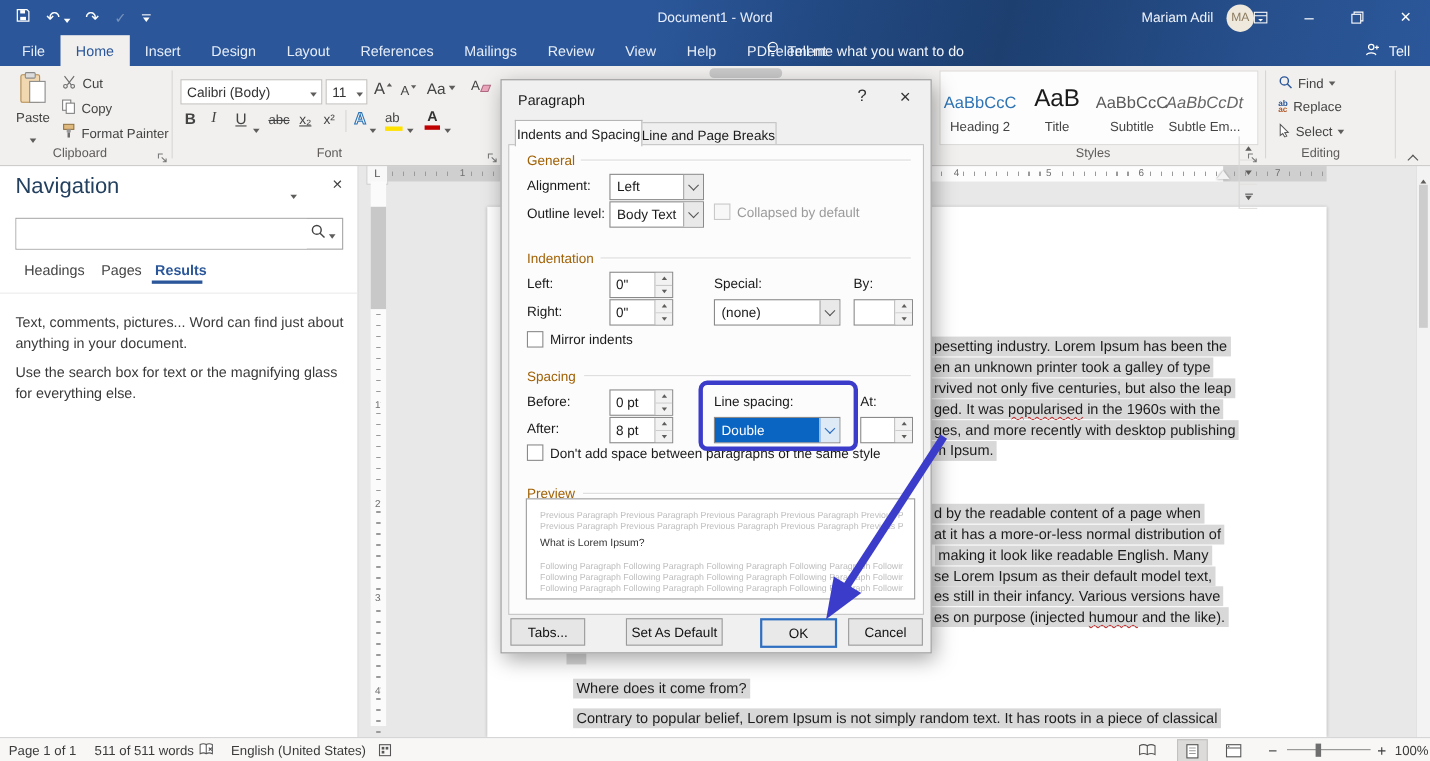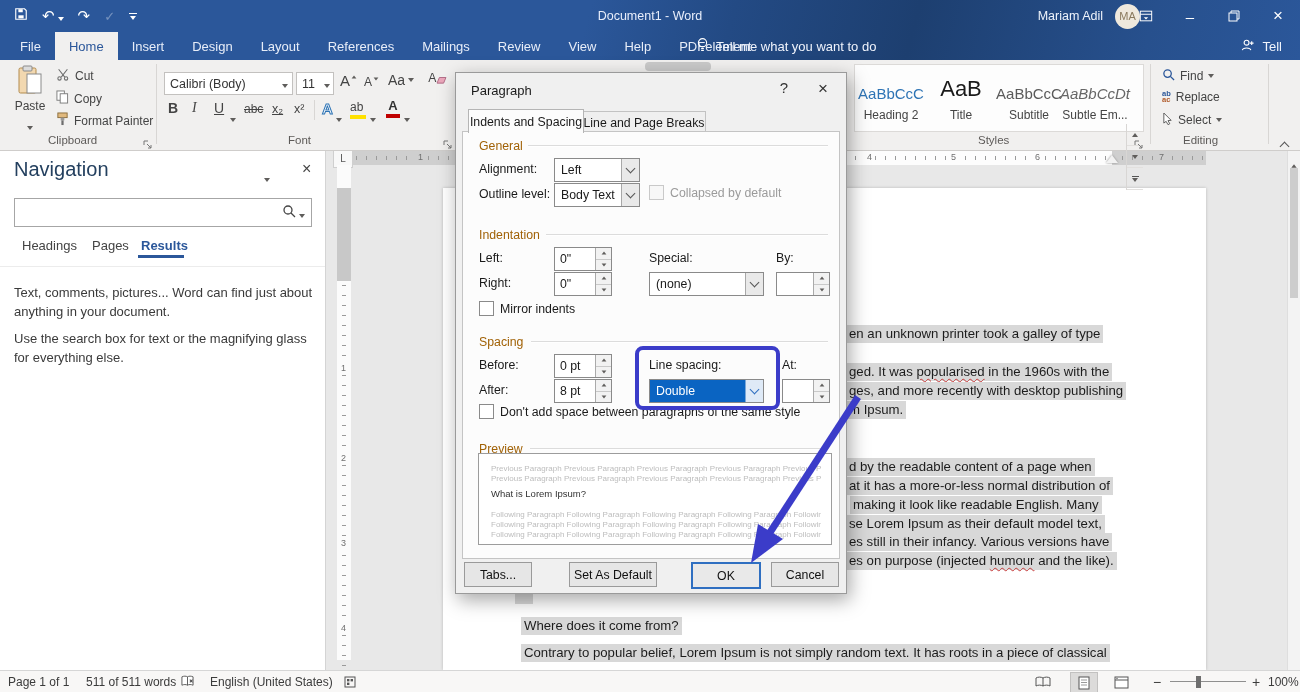--- a/index.html
+++ b/index.html
@@ -377,21 +377,23 @@
     <div class="abs" style="left:0;top:23px;width:14px;height:93px;background:#c8c8c8;"></div>
     <div class="vticks" style="top:120px;height:460px;"></div>
     <span class="rnum" style="left:4px;top:198px;background:#fbfbfb;">1</span>
     <span class="rnum" style="left:4px;top:288px;background:#fbfbfb;">2</span>
     <span class="rnum" style="left:4px;top:373px;background:#fbfbfb;">3</span>
     <span class="rnum" style="left:4px;top:458px;background:#fbfbfb;">4</span>
   </div>
 
   <div class="page"></div>
 
+  <div class="dline" style="left:846px;top:306px;">pesetting industry. Lorem Ipsum has been the</div>
   <div class="dline" style="left:846px;top:325px;">en an unknown printer took a galley of type</div>
+  <div class="dline" style="left:846px;top:344px;">rvived not only five centuries, but also the leap</div>
   <div class="dline" style="left:846px;top:363px;"><span>ged. It was </span><span class="sq">popularised</span><span> in the 1960s with the</span></div>
   <div class="dline" style="left:846px;top:382px;">ges, and more recently with desktop publishing</div>
   <div class="dline" style="left:846px;top:401px;">m Ipsum.</div>
 
   <div class="dline" style="left:846px;top:458px;">d by the readable content of a page when</div>
   <div class="dline" style="left:846px;top:477px;">at it has a more-or-less normal distribution of</div>
   <div class="dline" style="left:850px;top:496px;">making it look like readable English. Many</div>
   <div class="dline" style="left:846px;top:515px;">se Lorem Ipsum as their default model text,</div>
   <div class="dline" style="left:846px;top:533px;">es still in their infancy. Various versions have</div>
   <div class="dline" style="left:846px;top:552px;"><span>es on purpose (injected </span><span class="sq">humour</span><span> and the like).</span></div>

